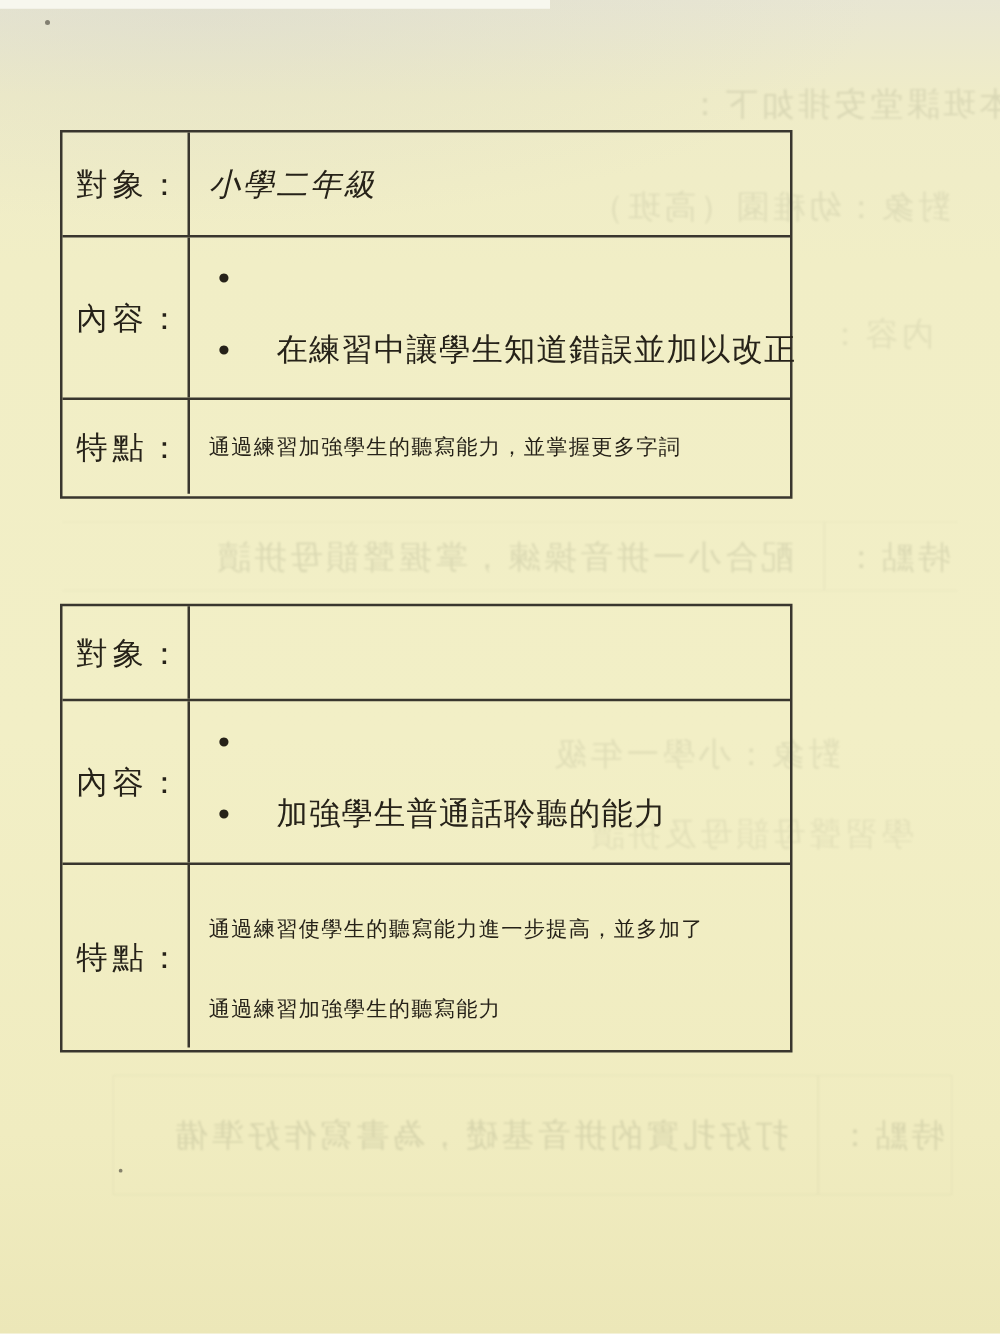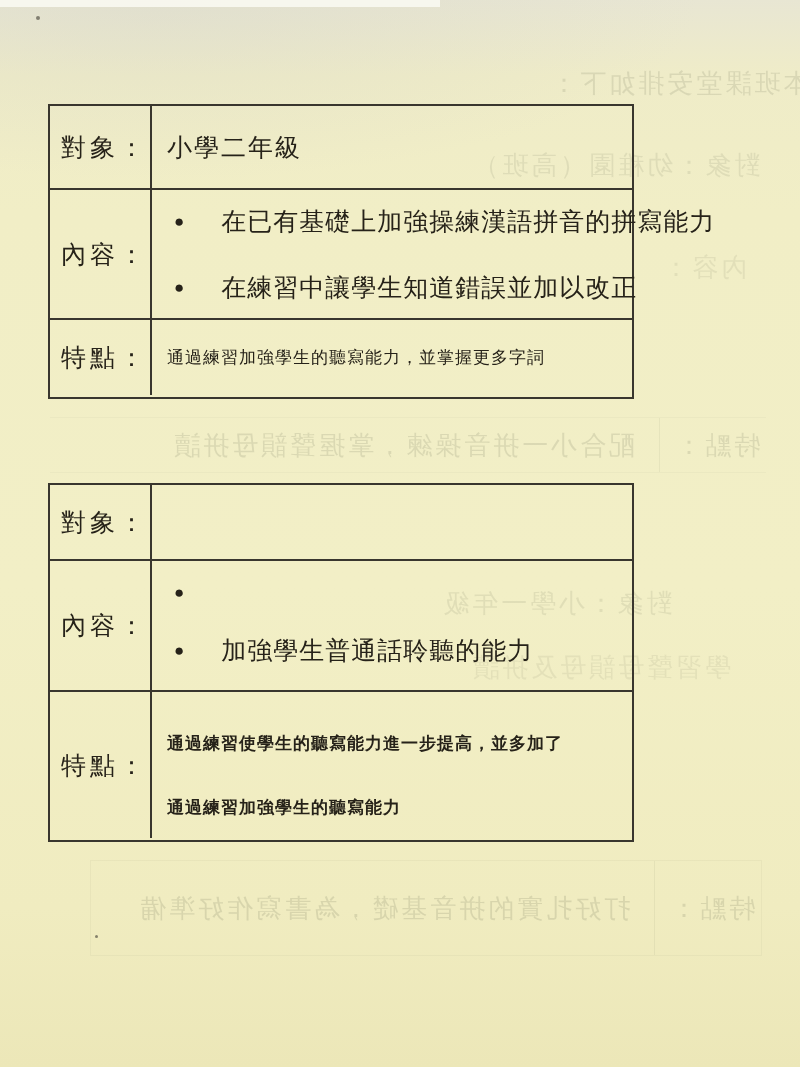--- a/index.html
+++ b/index.html
@@ -67,20 +67,21 @@
     letter-spacing: 4px;
     font-weight: 500;
   }
   .value-cell {
     flex: 1;
     display: flex;
     align-items: center;
     padding-left: 15px;
     font-size: 25px;
     letter-spacing: 2px;
+    font-style: italic;
   }
   .bullets-cell {
     flex: 1;
     display: flex;
     flex-direction: column;
     justify-content: center;
     gap: 33px;
     padding-left: 22px;
   }
   .bullet-line {
@@ -102,21 +103,21 @@
     padding-left: 15px;
     font-size: 17px;
     letter-spacing: 1px;
     white-space: nowrap;
   }
   .features-cell.multiline {
     display: block;
     padding-top: 20px;
     line-height: 64px;
   }
-  .features-cell.multiline .fline { white-space: nowrap; font-weight: bold; }
+  .features-cell.multiline .fline { white-space: nowrap; }
 
   
   .bleed {
     position: absolute;
     transform: scaleX(-1);
     color: #6e7258;
     opacity: 0.16;
     filter: blur(0.7px);
     font-size: 26px;
     letter-spacing: 3px;
@@ -180,21 +181,20 @@
   <div class="info-table t1">
     <div class="trow r1">
       <div class="label-cell">對象：</div>
       <div class="value-cell">小學二年級</div>
     </div>
     <div class="trow r2">
       <div class="label-cell">內容：</div>
       <div class="bullets-cell">
         <div class="bullet-line">
           <span class="bullet-glyph">●</span>
-          <span>在已有基礎上加強操練漢語拼音的拼寫能力</span>
         </div>
         <div class="bullet-line">
           <span class="bullet-glyph">●</span>
           <span>在練習中讓學生知道錯誤並加以改正</span>
         </div>
       </div>
     </div>
     <div class="trow r3">
       <div class="label-cell">特點：</div>
       <div class="features-cell">通過練習加強學生的聽寫能力，並掌握更多字詞</div>

